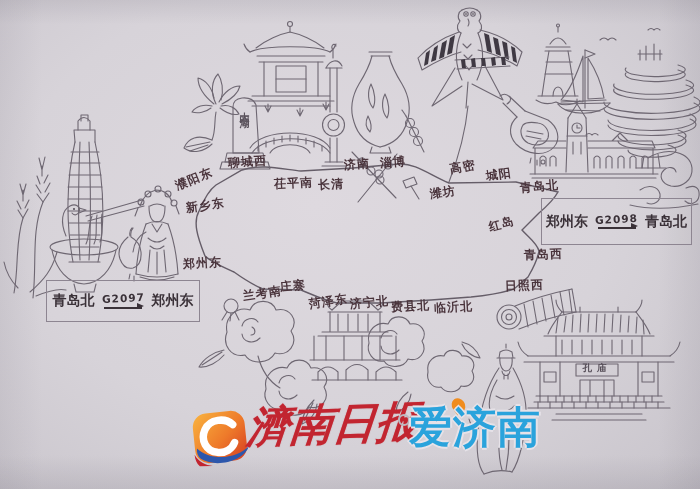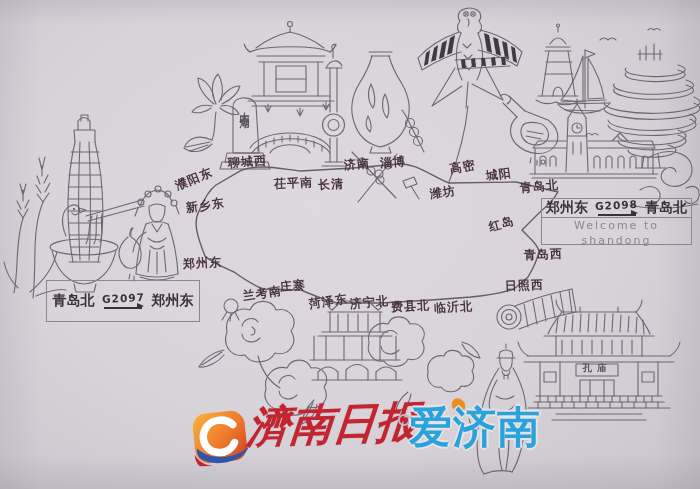--- a/index.html
+++ b/index.html
@@ -424,21 +424,20 @@
 
 <div class="train-box" style="left:541px;top:198px;width:149px;height:45px;">
   <div class="tb-row1">
     <span>郑州东</span>
     <span class="tb-mid">
       <span class="tb-no">G2098</span>
       <span class="arrow-line"></span>
     </span>
     <span>青岛北</span>
   </div>
-  <div class="tb-row2">Welcome to shandong</div>
 </div>
 
 <div class="paper-name">濟南日报</div>
 <span class="logo-dot"></span>
 <div class="flame"></div>
 <div class="app-name">爱济南</div>
 
 </div>
 
 </body></html>

